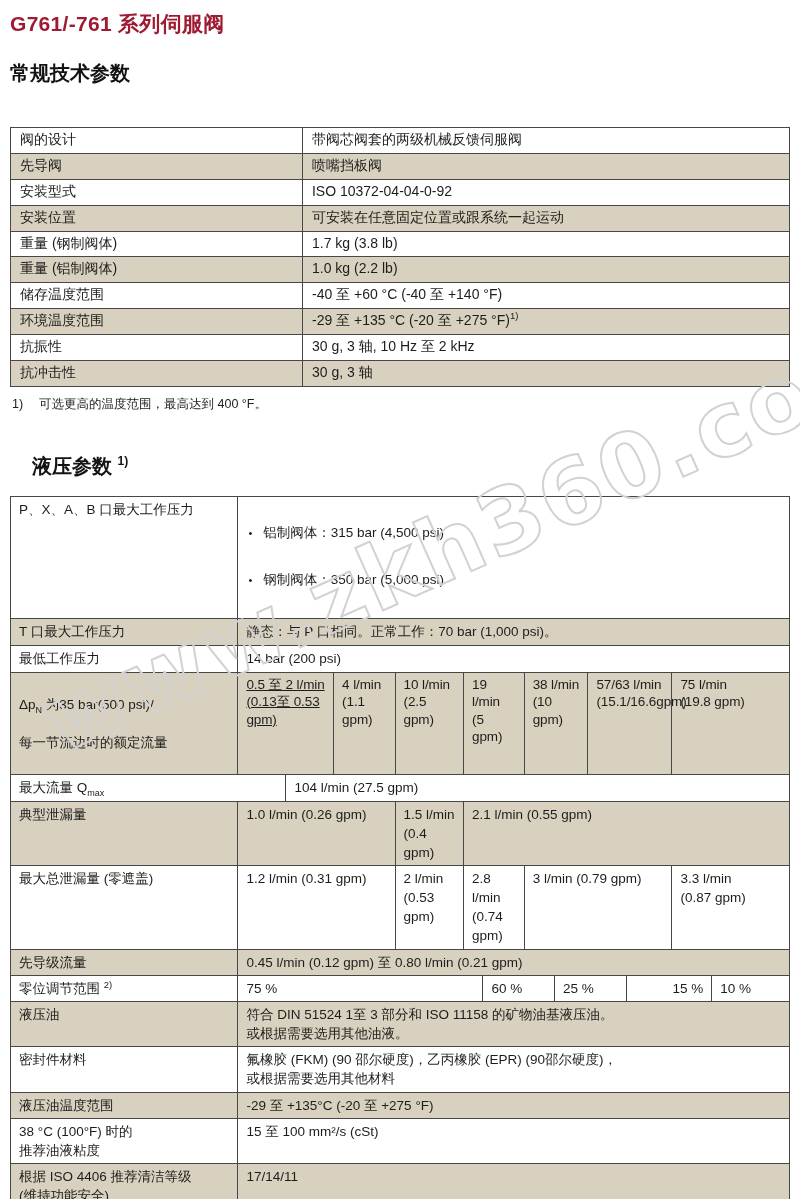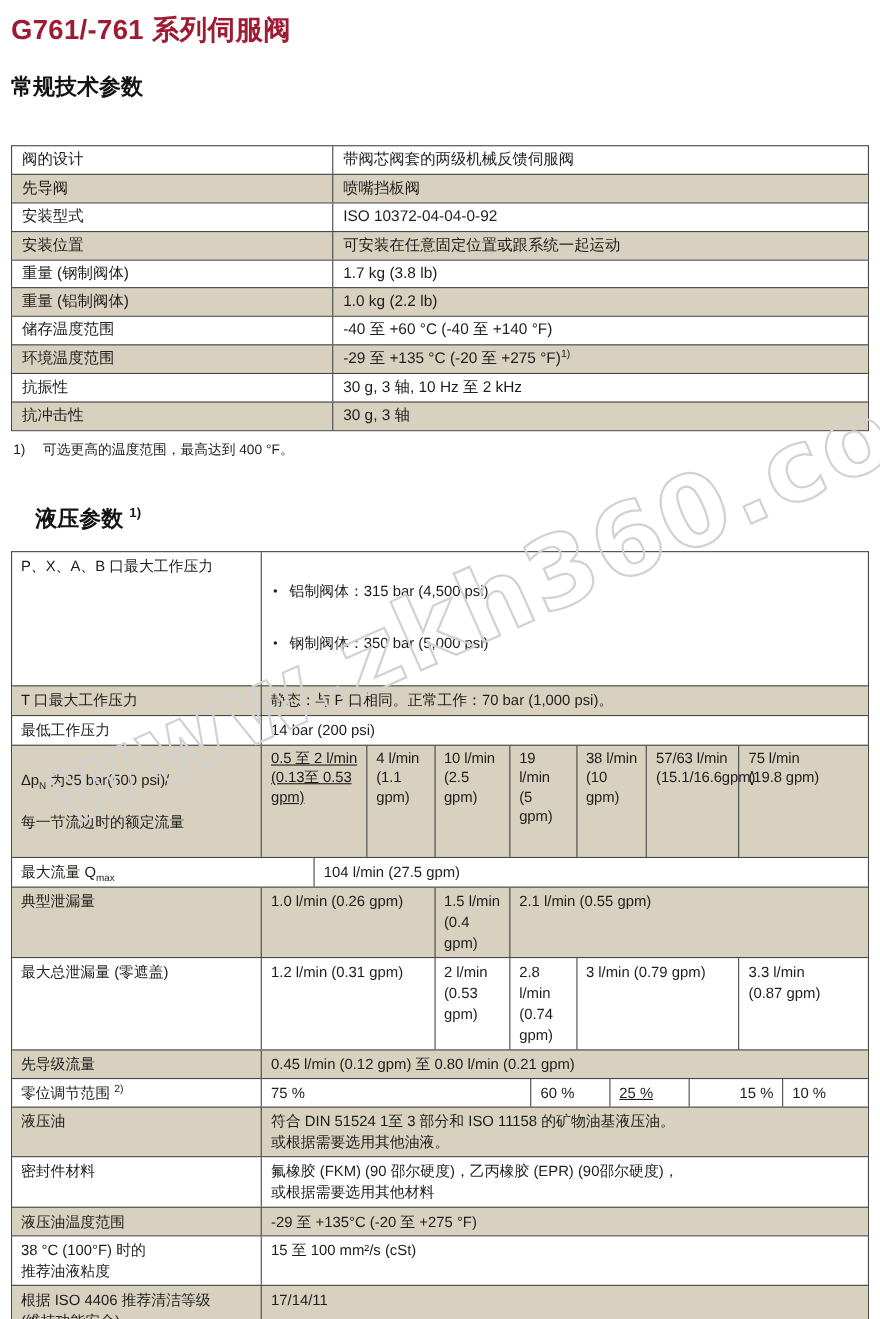--- a/index.html
+++ b/index.html
@@ -9,21 +9,21 @@
     background:#ffffff;
     font-family:"Liberation Sans","DejaVu Sans",sans-serif;
     color:#1d1d1b;
     position:relative;
     overflow:hidden;
   }
   .wrap { position:relative; padding:8px 10px 0 10px; }
 
   .h-title {
     margin:2px 0 0 0;
-    font-size:25px; font-weight:700; color:#9e1b32;
+    font-size:21px; font-weight:700; color:#9e1b32;
     letter-spacing:.3px;
   }
   .h-sec {
     margin:22px 0 0 0;
     font-size:20px; font-weight:700; color:#131313;
   }
   .h-sec sup { font-size:12px; font-weight:700; }
 
   .tbl {
     border:1px solid #474747;
@@ -47,21 +47,21 @@
 
   
   .t2 { margin-top:16px; }
   .t2 .td { font-size:13.5px; padding:3px 8px 3px 8px; }
   .t2 .lbl { width:29.1%; }
   .t2 .val { flex:1; }
   .c1 { width:12.3%;text-decoration:underline; } .c2 { width:7.9%; } .c3 { width:8.8%; }
   .c4 { width:7.8%; }  .c5 { width:8.2%; } .c6 { width:10.8%; }
   .c7 { flex:1; }
   .m12 { width:20.2%; } .m56 { width:19.0%; } .m47 { flex:1; }
-  .z1 { width:31.5%; } .z2 { width:9.2%; } .z3 { width:9.2%;text-decoration:underline; }
+  .z1 { width:31.5%; } .z2 { width:9.2%; } .z3 { width:9.2%; }
   .z4 { width:11.0%;text-align:right; } .z5 { flex:1; }
   .sm { font-size:11.8px; line-height:1.3; padding:3px 4px 3px 5px; letter-spacing:-0.1px; }
   .tight { padding-left:5px; padding-right:3px; }
 
   sub { font-size:9px; line-height:0; }
   sup { font-size:9px; line-height:0; }
   .td sup { font-size:9.5px; }
 
   .blt-line { display:flex; align-items:flex-start; margin:4px 0 7px 0; }
   .blt-line + .blt-line { margin-top:2px; }

